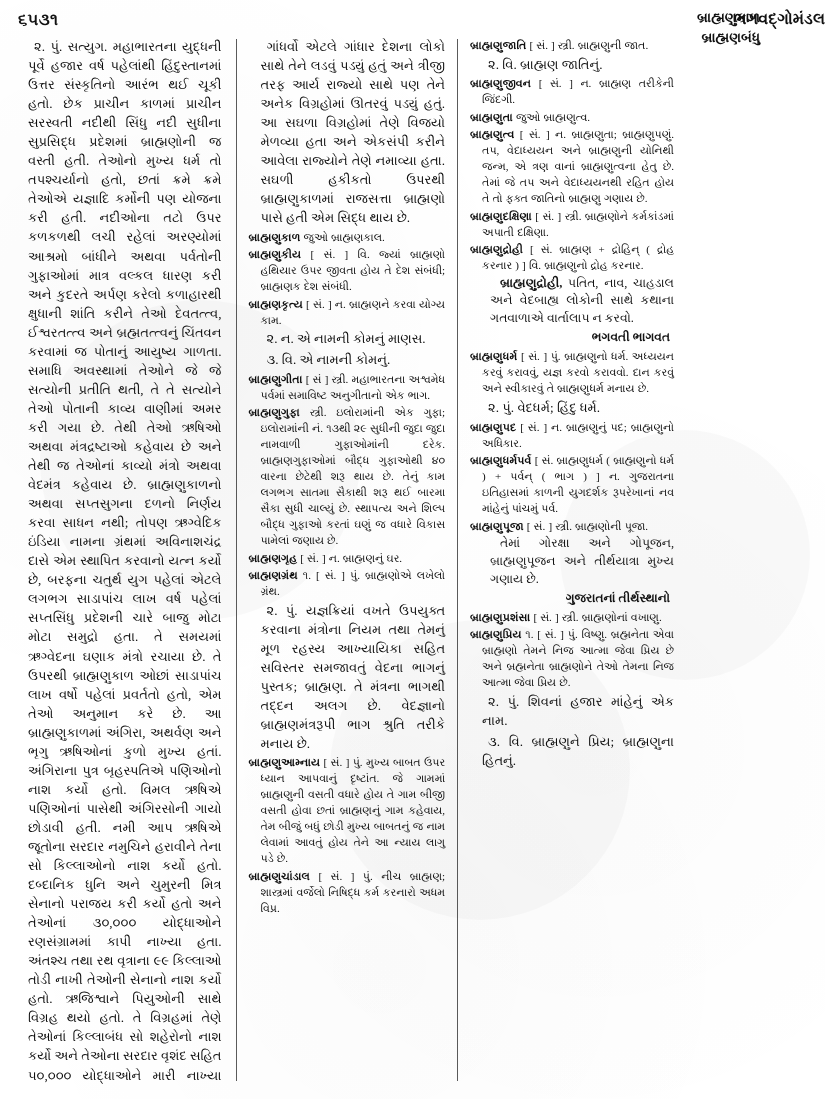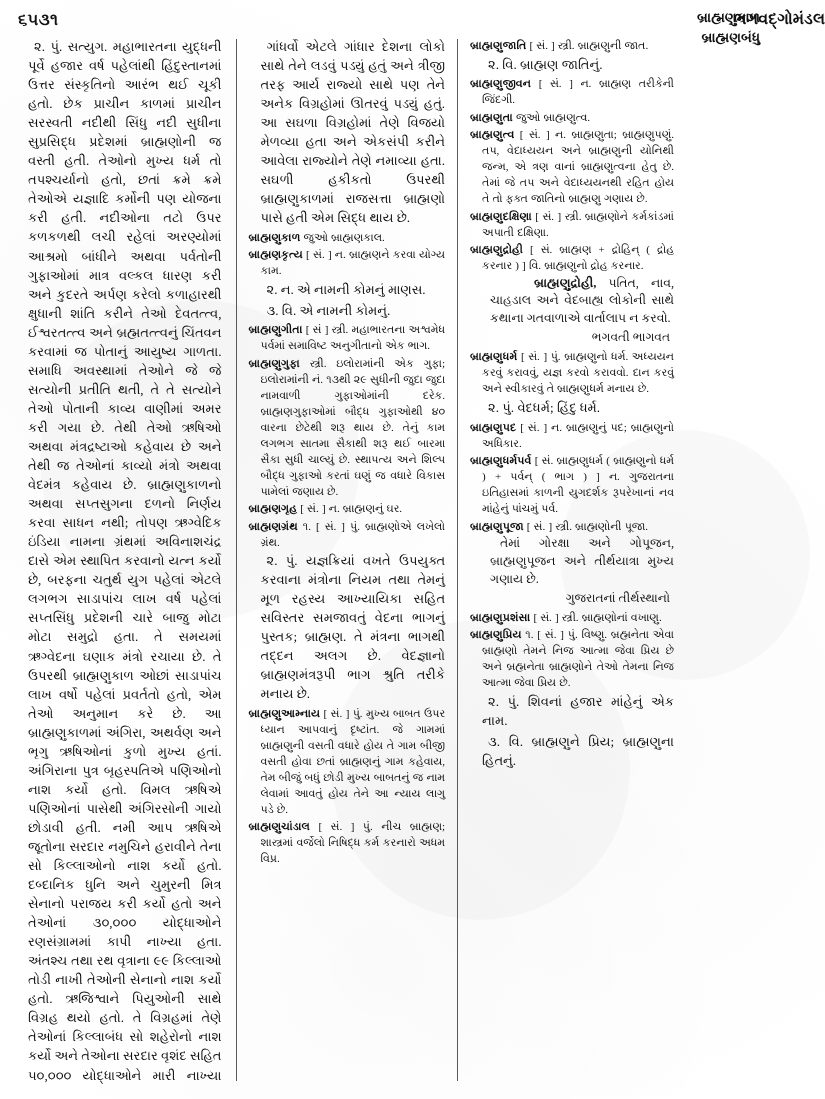--- a/index.html
+++ b/index.html
@@ -123,28 +123,29 @@
   }
   .quote {
     font-size: 12.4px;
     line-height: 1.44;
     color: #141414;
     text-align: justify;
     margin: 0 0 1px 0;
     padding-left: 20px;
     text-indent: 10px;
   }
-  .quote .hw { font-weight: bold; margin-left: 34px; }
+  .quote .hw { font-weight: bold; }
   .cite {
     font-size: 12.2px;
     line-height: 1.42;
     color: #141414;
     text-align: right;
     margin: 0 0 2px 0;
     padding-right: 4px;
+    font-weight: bold;
   }
 
   
   #page, #page * {
     -webkit-font-smoothing: antialiased;
   }
   #ink {
     position: absolute;
     inset: 0;
     pointer-events: none;
@@ -173,20 +174,21 @@
 
     <div class="col col-1">
         <p class="sense">૨. પું. સત્યુગ. મહાભારતના યુદ્ધની પૂર્વે હજાર વર્ષ પહેલાંથી હિંદુસ્તાનમાં ઉત્તર સંસ્કૃતિનો આરંભ થઈ ચૂકી હતો. છેક પ્રાચીન કાળમાં પ્રાચીન સરસ્વતી નદીથી સિંધુ નદી સુધીના સુપ્રસિદ્ધ પ્રદેશમાં બ્રાહ્મણોની જ વસ્તી હતી. તેઓનો મુખ્ય ધર્મ તો તપશ્ચર્યાનો હતો, છતાં ક્રમે ક્રમે તેઓએ યજ્ઞાદિ કર્મોની પણ યોજના કરી હતી. નદીઓના તટો ઉપર કળકળથી લચી રહેલાં અરણ્યોમાં આશ્રમો બાંધીને અથવા પર્વતોની ગુફાઓમાં માત્ર વલ્કલ ધારણ કરી અને કુદરતે અર્પણ કરેલો કળાહારથી ક્ષુધાની શાંતિ કરીને તેઓ દેવતત્ત્વ, ઈશ્વરતત્ત્વ અને બ્રહ્મતત્ત્વનું ચિંતવન કરવામાં જ પોતાનું આયુષ્ય ગાળતા. સમાધિ અવસ્થામાં તેઓને જે જે સત્યોની પ્રતીતિ થતી, તે તે સત્યોને તેઓ પોતાની કાવ્ય વાણીમાં અમર કરી ગયા છે. તેથી તેઓ ઋષિઓ અથવા મંત્રદ્રષ્ટાઓ કહેવાય છે અને તેથી જ તેઓનાં કાવ્યો મંત્રો અથવા વેદમંત્ર કહેવાય છે. બ્રાહ્મણુકાળનો અથવા સપ્તસુગના દળનો નિર્ણય કરવા સાધન નથી; તોપણ ઋગ્વેદિક ઇંડિયા નામના ગ્રંથમાં અવિનાશચંદ્ર દાસે એમ સ્થાપિત કરવાનો યત્ન કર્યો છે, બરફના ચતુર્થ યુગ પહેલાં એટલે લગભગ સાડાપાંચ લાખ વર્ષ પહેલાં સપ્તસિંધુ પ્રદેશની ચારે બાજુ મોટા મોટા સમુદ્રો હતા. તે સમયમાં ઋગ્વેદના ઘણાક મંત્રો રચાયા છે. તે ઉપરથી બ્રાહ્મણુકાળ ઓછાં સાડાપાંચ લાખ વર્ષો પહેલાં પ્રવર્તતો હતો, એમ તેઓ અનુમાન કરે છે. આ બ્રાહ્મણુકાળમાં અંગિરા, અથર્વણ અને ભૃગુ ઋષિઓનાં કુળો મુખ્ય હતાં. અંગિરાના પુત્ર બૃહસ્પતિએ પણિઓનો નાશ કર્યો હતો. વિમલ ઋષિએ પણિઓનાં પાસેથી અંગિરસોની ગાયો છોડાવી હતી. નમી આપ ઋષિએ જૂતોના સરદાર નમુચિને હરાવીને તેના સો કિલ્લાઓનો નાશ કર્યો હતો. દબ્દાનિક ધુનિ અને ચુમુરની મિત્ર સેનાનો પરાજય કરી કર્યો હતો અને તેઓનાં ૩૦,૦૦૦ યોદ્ધાઓને રણસંગ્રામમાં કાપી નાખ્યા હતા. અંતશ્ચ તથા રથ વૃત્રાના ૯૯ કિલ્લાઓ તોડી નાખી તેઓની સેનાનો નાશ કર્યો હતો. ઋજિશ્વાને પિયુઓની સાથે વિગ્રહ થયો હતો. તે વિગ્રહમાં તેણે તેઓનાં કિલ્લાબંધ સો શહેરોનો નાશ કર્યો અને તેઓના સરદાર વૃશંદ સહિત ૫૦,૦૦૦ યોદ્ધાઓને મારી નાખ્યા હતા. અંગિરા ગોત્રના અર્જુનીના પુત્ર કુત્સ ઋષિને તો એક તરફ અસુરોના રાજા શુષ્ણુ સાથે નૌકાયુદ્ધ થયું હતું. બીજી તરફ</p>
       </div>
 
     <div class="rule"></div>
 
     <div class="col col-2">
         <p class="sense">ગાંધર્વો એટલે ગાંધાર દેશના લોકો સાથે તેને લડવું પડ્યું હતું અને ત્રીજી તરફ આર્ય રાજ્યો સાથે પણ તેને અનેક વિગ્રહોમાં ઊતરવું પડ્યું હતું. આ સઘળા વિગ્રહોમાં તેણે વિજયો મેળવ્યા હતા અને એકસંપી કરીને આવેલા રાજ્યોને તેણે નમાવ્યા હતા. સઘળી હકીકતો ઉપરથી બ્રાહ્મણુકાળમાં રાજસત્તા બ્રાહ્મણો પાસે હતી એમ સિદ્ધ થાય છે.</p>
         <p class="entry"><span class="hw">બ્રાહ્મણુકાળ</span><span> જુઓ બ્રાહ્મણકાલ.</span></p>
+        <p class="entry"><span class="hw">બ્રાહ્મણુકીય</span><span> [ સં. ] વિ. જ્યાં બ્રાહ્મણો હથિયાર ઉપર જીવતા હોય તે દેશ સંબંધી; બ્રાહ્મણક દેશ સંબંધી.</span></p>
         <p class="entry"><span class="hw">બ્રાહ્મણકૃત્ય</span><span> [ સં. ] ન. બ્રાહ્મણને કરવા યોગ્ય કામ.</span></p>
         <p class="sense">૨. ન. એ નામની કોમનું માણસ.</p>
         <p class="sense">૩. વિ. એ નામની કોમનું.</p>
         <p class="entry"><span class="hw">બ્રાહ્મણુગીતા</span><span> [ સં ] સ્ત્રી. મહાભારતના અશ્વમેધ પર્વમાં સમાવિષ્ટ અનુગીતાનો એક ભાગ.</span></p>
         <p class="entry"><span class="hw">બ્રાહ્મણુગુફા</span><span> સ્ત્રી. ઇલોરામાંની એક ગુફા; ઇલોરામાંની નં. ૧૩થી ૨૯ સુધીની જુદા જુદા નામવાળી ગુફાઓમાંની દરેક. બ્રાહ્મણગુફાઓમાં બૌદ્ધ ગુફાઓથી ૪૦ વારના છેટેથી શરૂ થાય છે. તેનું કામ લગભગ સાતમા સૈકાથી શરૂ થઈ બારમા સૈકા સુધી ચાલ્યું છે. સ્થાપત્ય અને શિલ્પ બૌદ્ધ ગુફાઓ કરતાં ઘણું જ વધારે વિકાસ પામેલાં જણાય છે.</span></p>
         <p class="entry"><span class="hw">બ્રાહ્મણગૃહ</span><span> [ સં. ] ન. બ્રાહ્મણનું ઘર.</span></p>
         <p class="entry"><span class="hw">બ્રાહ્મણગ્રંથ</span><span> ૧. [ સં. ] પું. બ્રાહ્મણોએ લખેલો ગ્રંથ.</span></p>
         <p class="sense">૨. પું. યજ્ઞક્રિયાં વખતે ઉપયુક્ત કરવાના મંત્રોના નિયમ તથા તેમનું મૂળ રહસ્ય આખ્યાયિકા સહિત સવિસ્તર સમજાવતું વેદના ભાગનું પુસ્તક; બ્રાહ્મણ. તે મંત્રના ભાગથી તદ્દન અલગ છે. વેદજ્ઞાનો બ્રાહ્મણમંત્રરૂપી ભાગ શ્રુતિ તરીકે મનાય છે.</p>
         <p class="entry"><span class="hw">બ્રાહ્મણુઆમ્નાય</span><span> [ સં. ] પું. મુખ્ય બાબત ઉપર ધ્યાન આપવાનું દૃષ્ટાંત. જે ગામમાં બ્રાહ્મણુની વસતી વધારે હોય તે ગામ બીજી વસતી હોવા છતાં બ્રાહ્મણનું ગામ કહેવાય, તેમ બીજું બધું છોડી મુખ્ય બાબતનું જ નામ લેવામાં આવતું હોય તેને આ ન્યાય લાગુ પડે છે.</span></p>
         <p class="entry"><span class="hw">બ્રાહ્મણુચાંડાલ</span><span> [ સં. ] પું. નીચ બ્રાહ્મણ; શાસ્ત્રમાં વર્જેલો નિષિદ્ધ કર્મ કરનારો અધમ વિપ્ર.</span></p>

